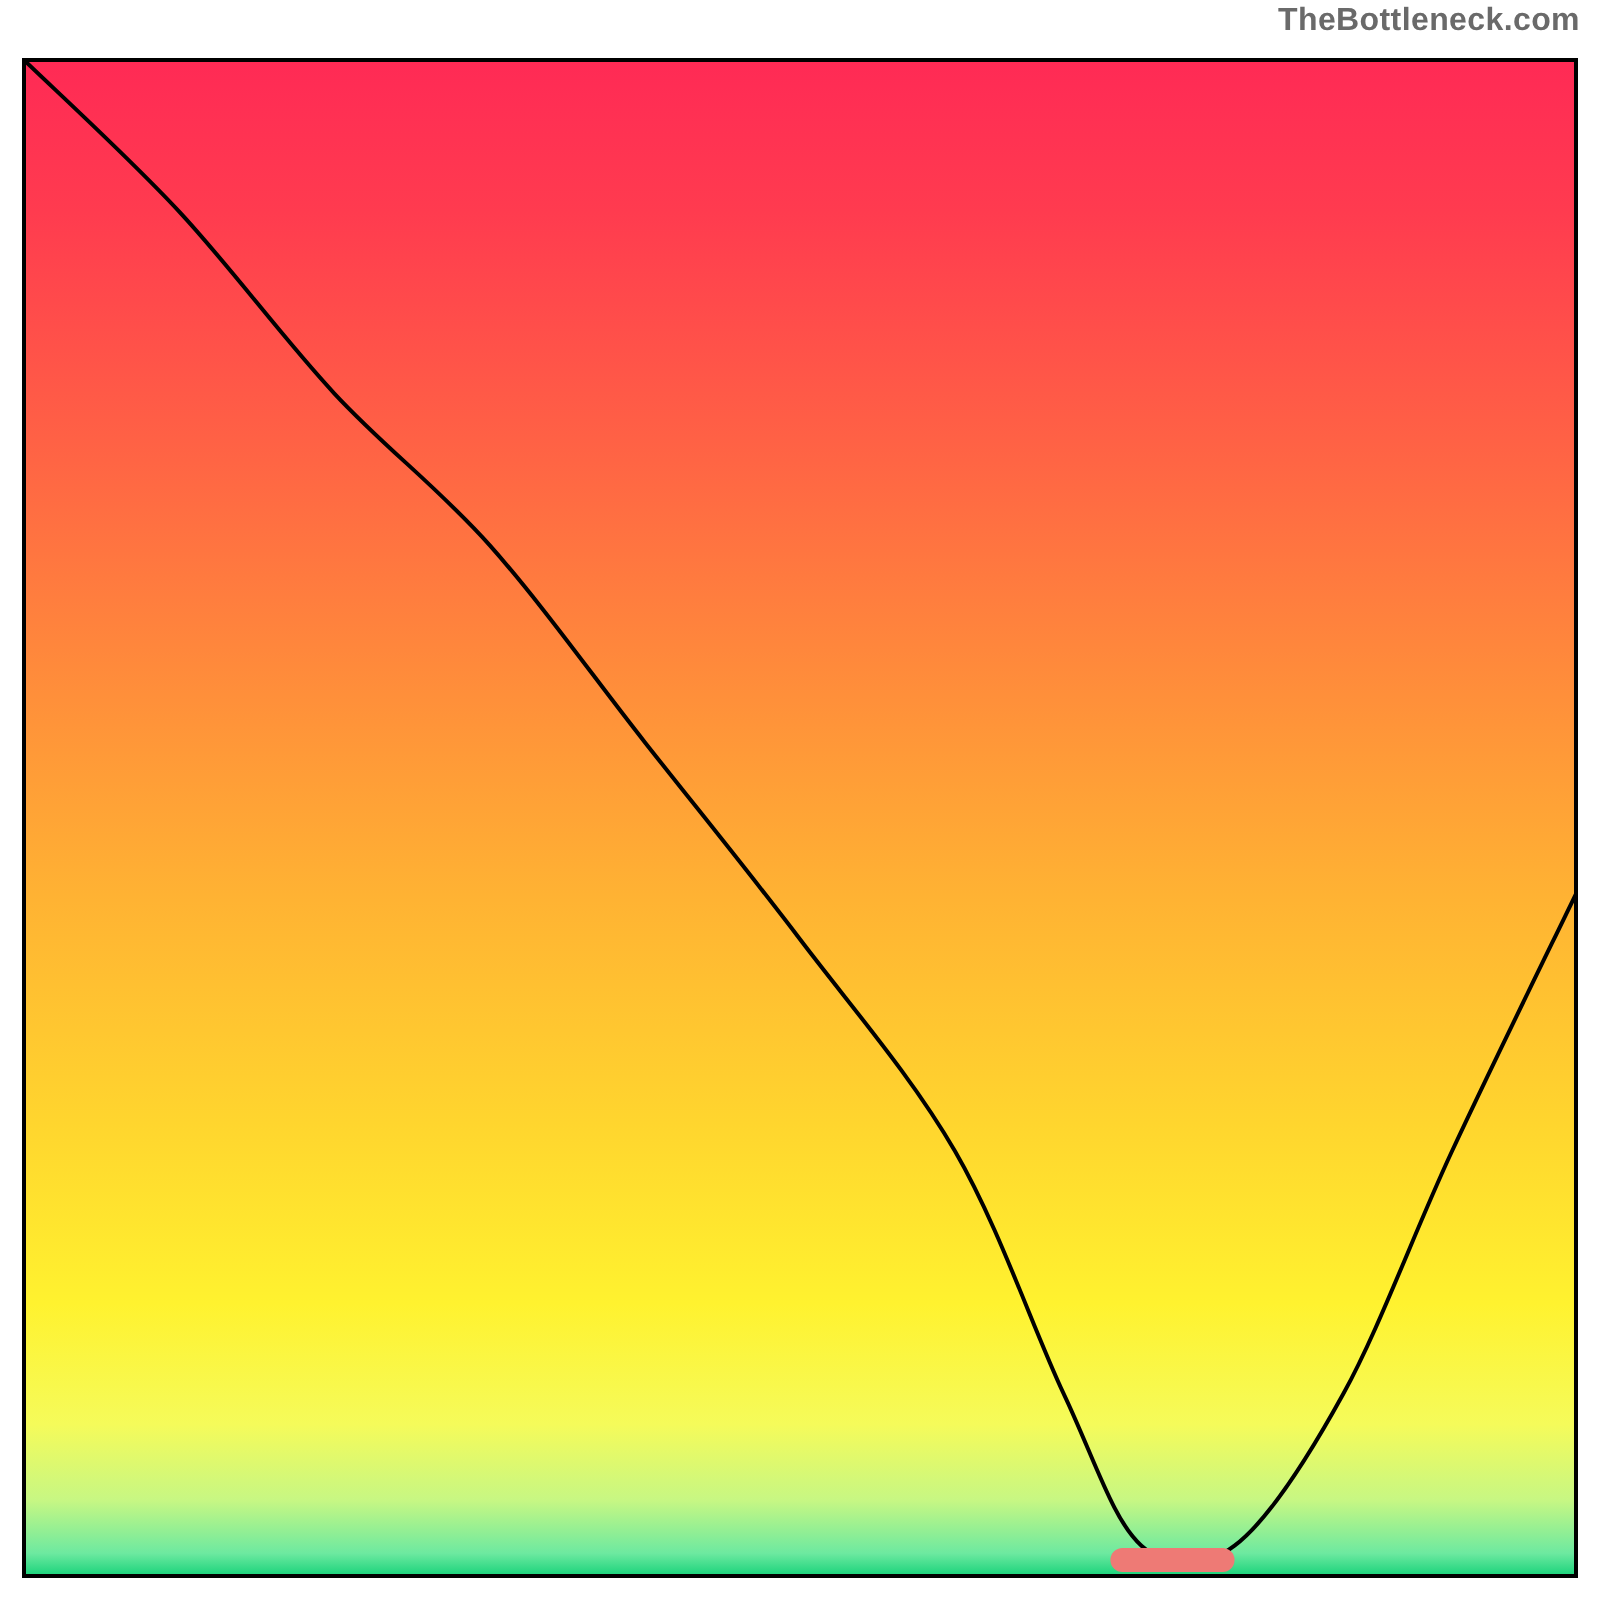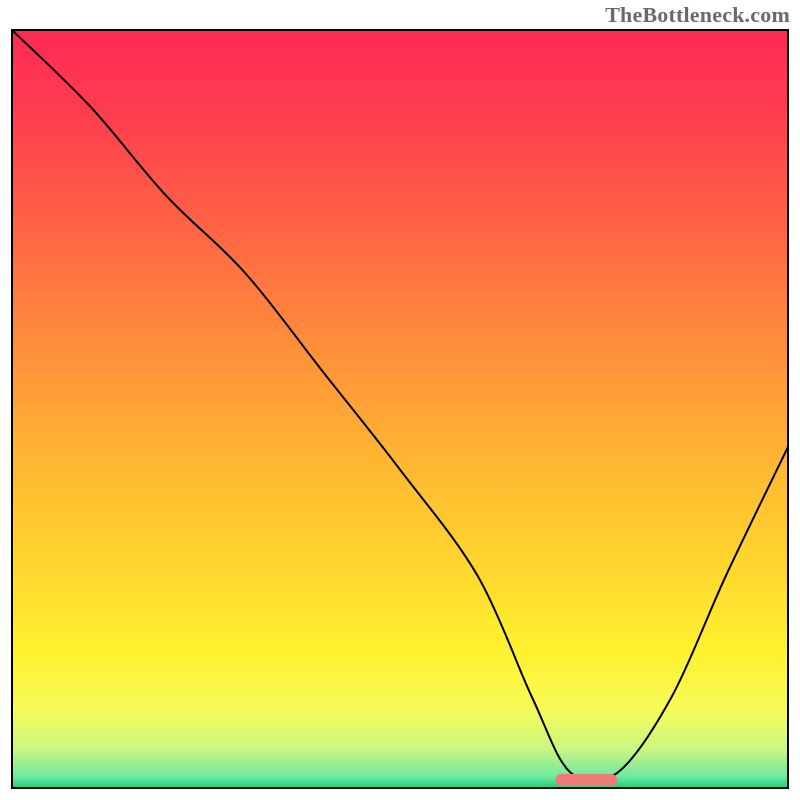--- a/index.html
+++ b/index.html
@@ -13,25 +13,25 @@
   }
   .stage {
     position: relative;
     width: 800px;
     height: 800px;
   }
   .watermark {
     position: absolute;
     top: 2px;
     right: 10px;
-    font-size: 22px;
+    font-size: 16px;
     font-weight: 600;
     color: #6a6a6a;
     letter-spacing: 0.2px;
-    font-family: Liberation Serif, serif;
+    font-family: Liberation Sans, sans-serif;
   }
   svg {
     display: block;
   }
 </style>
 </head>
 <body>
 
 <div class="stage">
   <div class="watermark">TheBottleneck.com</div>

